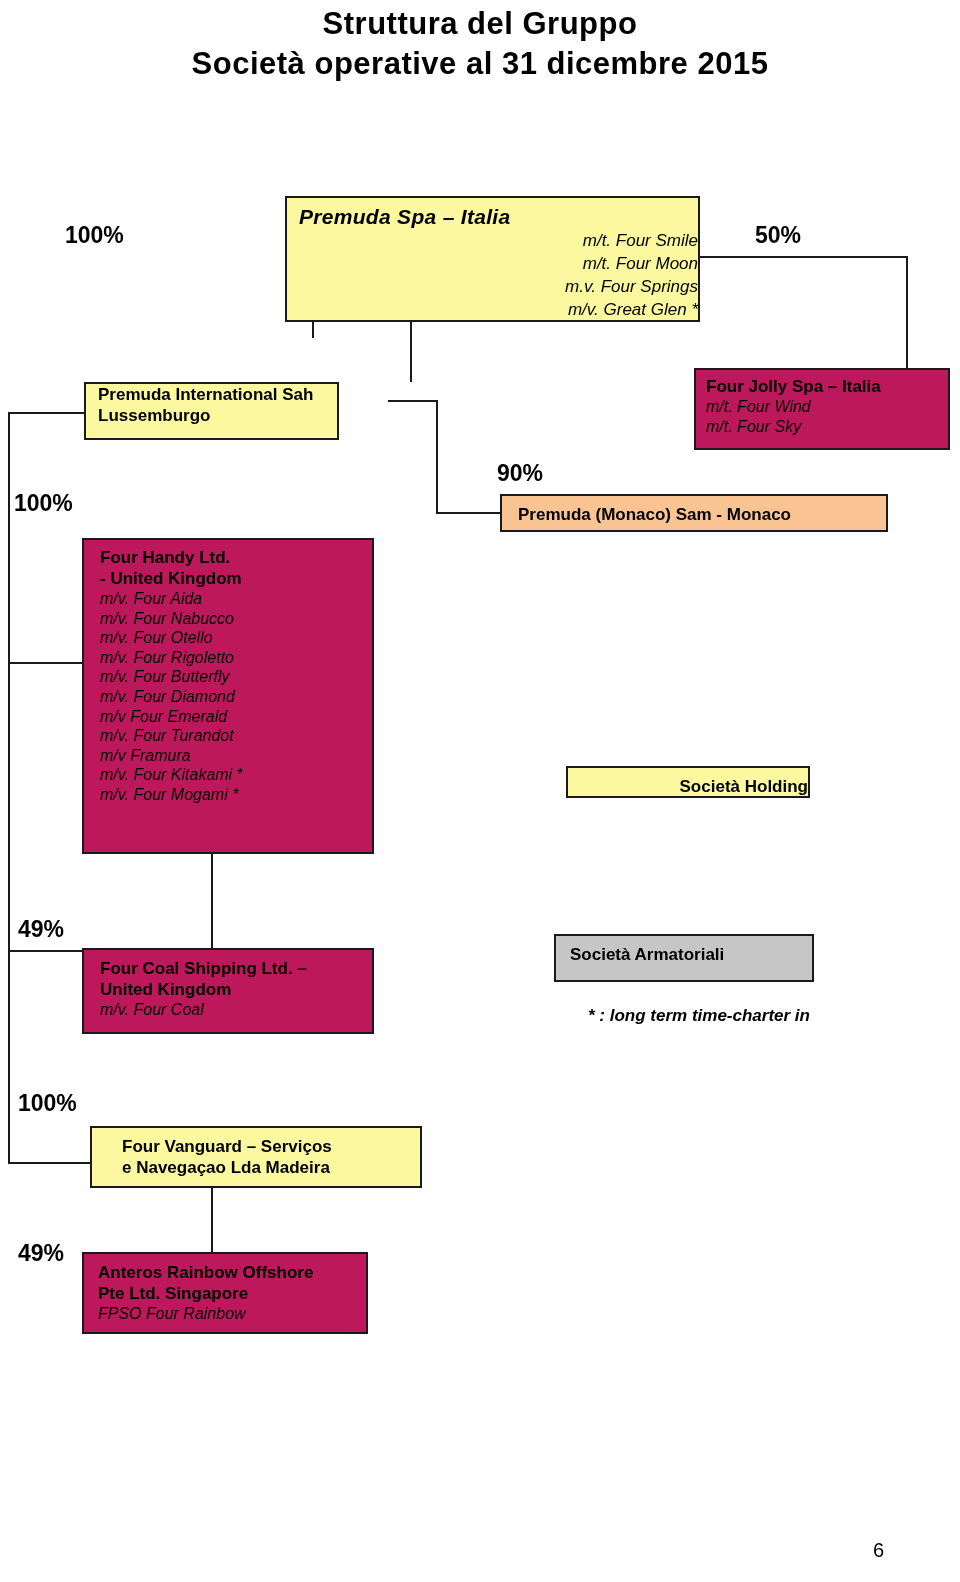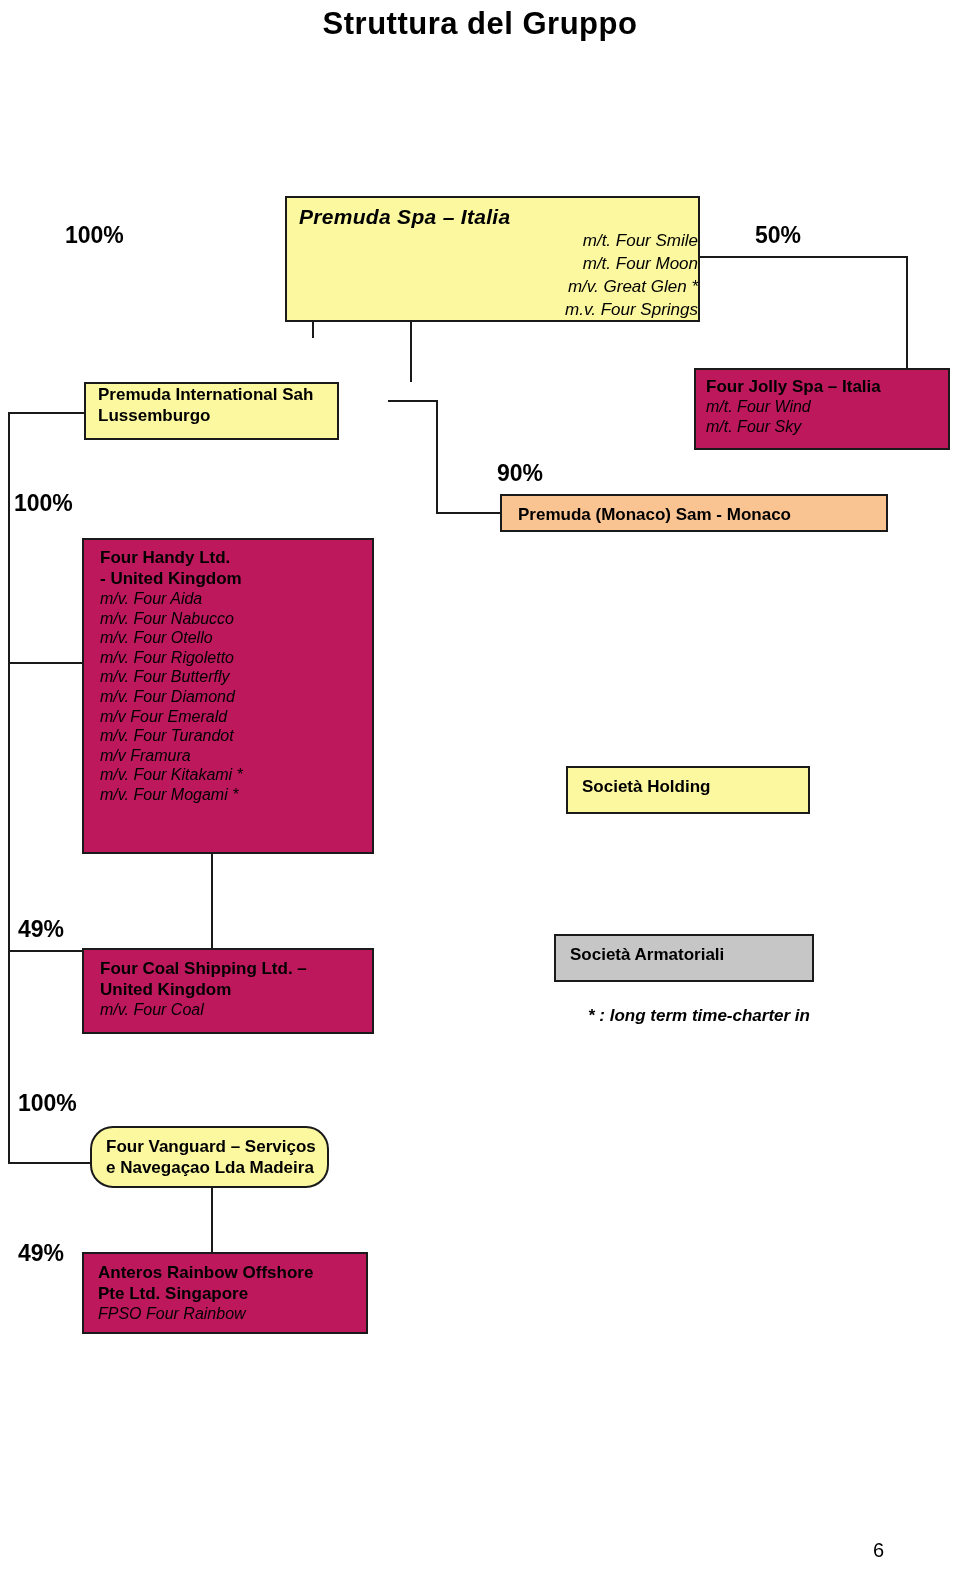--- a/index.html
+++ b/index.html
@@ -114,20 +114,21 @@
     font-size: 20px;
   }
 </style>
 </head>
 <body>
 
 <div id="page">
 
   <div class="title-block">
     <span class="title-line-1">Struttura del Gruppo</span>
+    <span class="title-line-2">Società operative al 31 dicembre 2015</span>
   </div>
 
   <div class="ln v" style="left:312px; top:258px; height:80px;"></div>
   <div class="ln h" style="left:312px; top:256px; width:100px;"></div>
   <div class="ln v" style="left:410px; top:256px; height:126px;"></div>
 
   <div class="ln h" style="left:700px; top:256px; width:208px;"></div>
   <div class="ln v" style="left:906px; top:256px; height:114px;"></div>
 
   <div class="ln h" style="left:8px; top:412px; width:76px;"></div>
@@ -152,22 +153,22 @@
   <div class="pct" style="left:14px; top:490px;">100%</div>
   <div class="pct" style="left:497px; top:460px;">90%</div>
   <div class="pct" style="left:18px; top:916px;">49%</div>
   <div class="pct" style="left:18px; top:1090px;">100%</div>
   <div class="pct" style="left:18px; top:1240px;">49%</div>
 
   <div class="node yellow" style="left:285px; top:196px; width:415px; height:126px;">
     <span class="hdr big">Premuda Spa – Italia</span>
     <span class="vessel wide">m/t. Four Smile</span>
     <span class="vessel wide">m/t. Four Moon</span>
+    <span class="vessel wide">m.v. Four Springs</span>
     <span class="vessel wide">m/v. Great Glen *</span>
-    <span class="vessel wide">m.v. Four Springs</span>
   </div>
 
   <div class="node yellow" style="left:84px; top:382px; width:255px; height:58px; padding-top:0;">
     <span class="hdr">Premuda International Sah
 Lussemburgo</span>
   </div>
 
   <div class="node gray" style="left:694px; top:368px; width:256px; height:82px; padding-left:10px;">
     <span class="hdr">Four Jolly Spa – Italia</span>
     <span class="vessel">m/t. Four Wind</span>
@@ -193,32 +194,32 @@
     <span class="vessel">m/v. Four Kitakami *</span>
     <span class="vessel">m/v. Four Mogami *</span>
   </div>
 
   <div class="node gray" style="left:82px; top:948px; width:292px; height:86px; padding-left:16px; padding-top:8px;">
     <span class="hdr">Four Coal Shipping Ltd. –
 United Kingdom</span>
     <span class="vessel">m/v. Four Coal</span>
   </div>
 
-  <div class="node yellow" style="left:90px; top:1126px; width:239px; height:62px; padding-left:14px; padding-top:8px;border-radius:23px;">
+  <div class="node yellow" style="left:90px; top:1126px; width:332px; height:62px; padding-left:30px; padding-top:8px;">
     <span class="hdr">Four Vanguard – Serviços
 e Navegaçao Lda Madeira</span>
   </div>
 
   <div class="node gray" style="left:82px; top:1252px; width:286px; height:82px; padding-left:14px; padding-top:8px;">
     <span class="hdr">Anteros Rainbow Offshore
 Pte Ltd. Singapore</span>
     <span class="vessel">FPSO Four Rainbow</span>
   </div>
 
-  <div class="legend-box" style="left:566px; top:766px; width:244px; height:48px; background:#fbf8a0;">
+  <div class="legend-box" style="left:566px; top:766px; width:244px; height:32px; background:#fbf8a0;text-align:right;">
     <span>Società Holding</span>
   </div>
 
 
   <div class="legend-box" style="left:554px; top:934px; width:260px; height:48px; background:#c6c6c6;">
     <span>Società Armatoriali</span>
   </div>
 
   <div class="legend-note" style="left:588px; top:1006px;">* : long term time-charter in</div>
 

